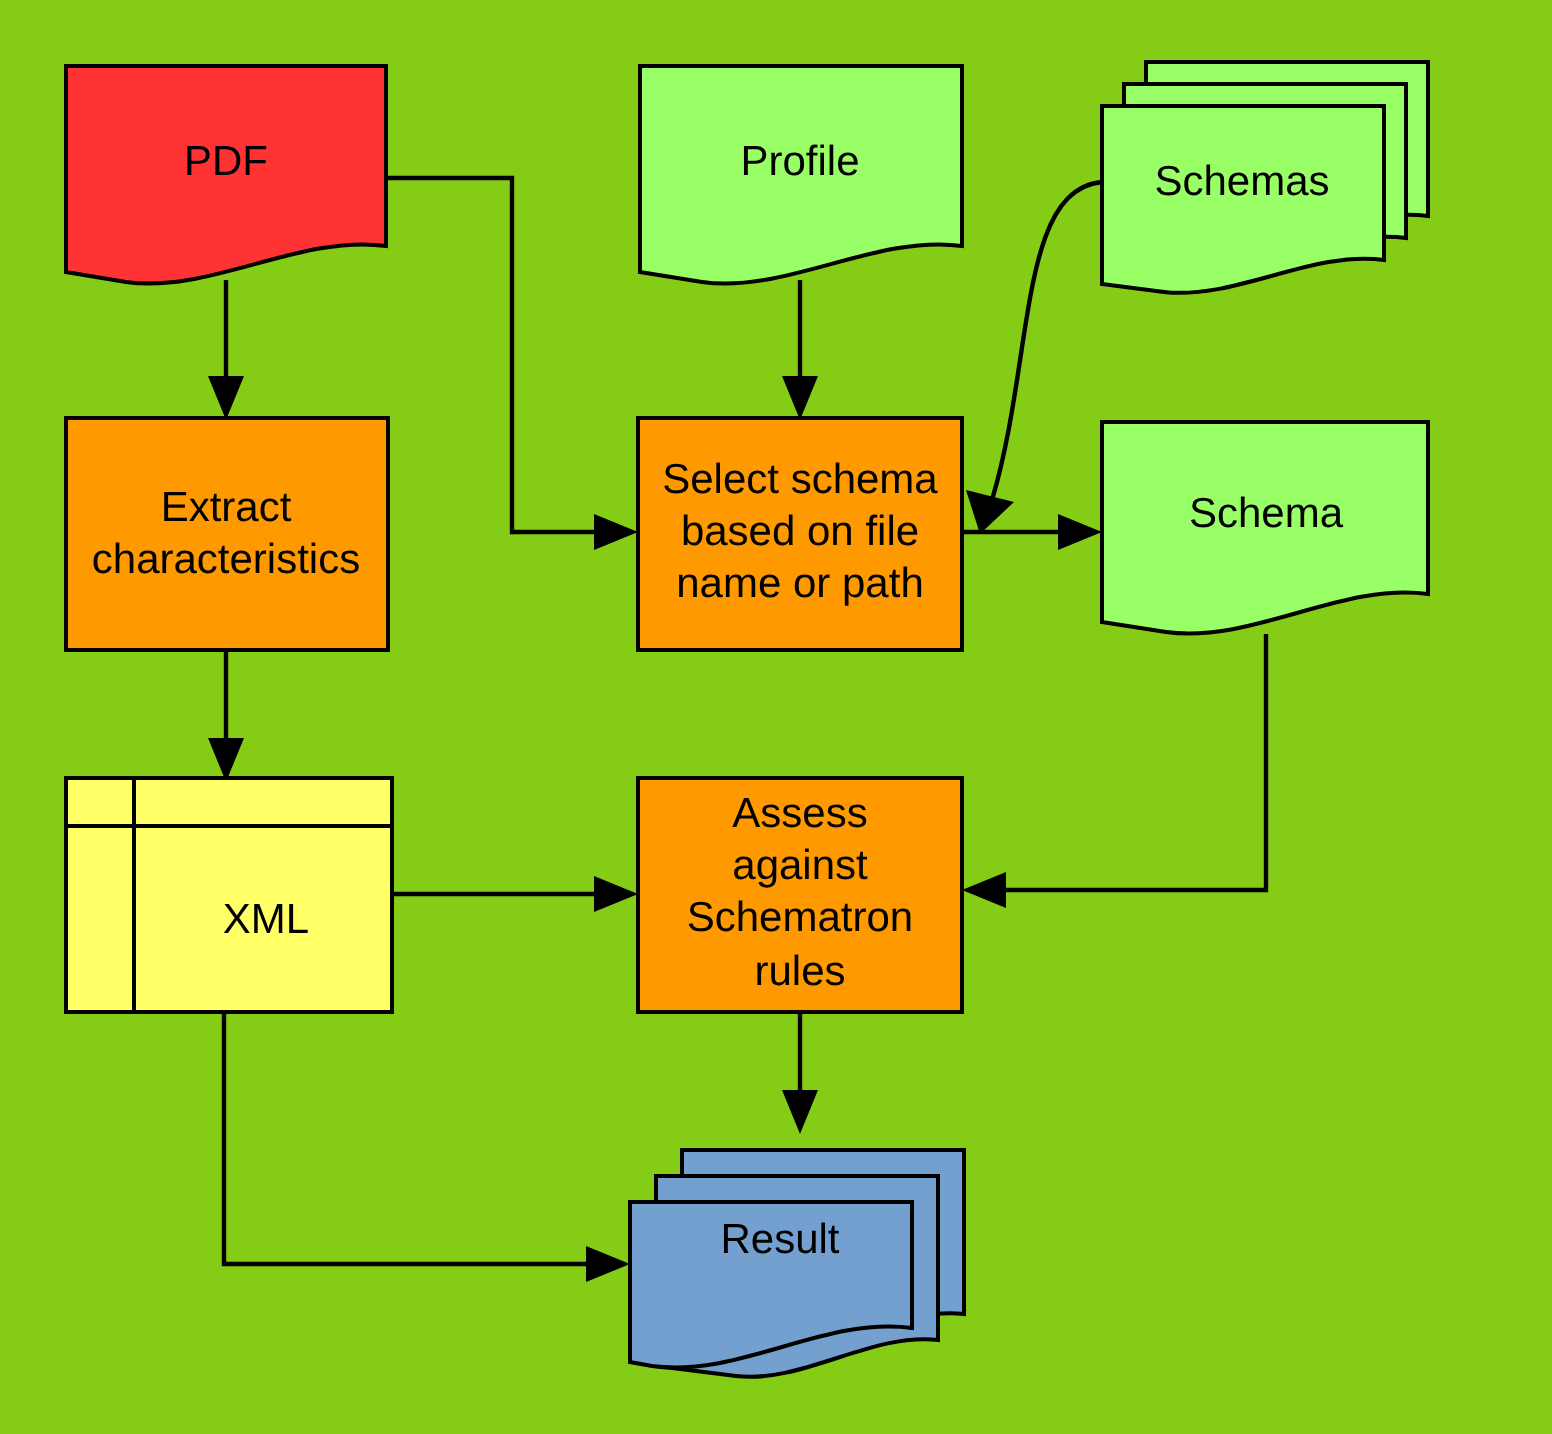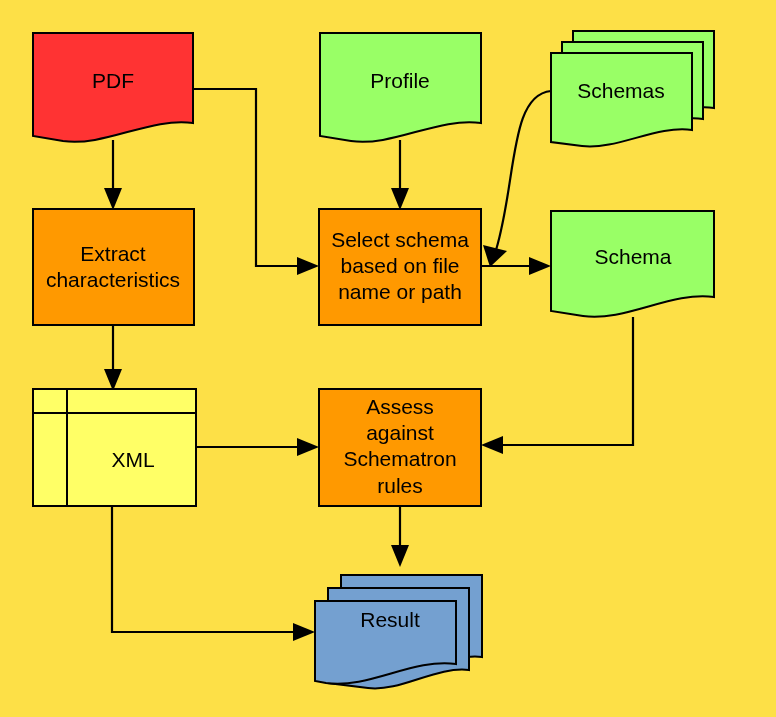--- a/index.html
+++ b/index.html
@@ -8,21 +8,21 @@
     padding: 0;
     background: #ffffff;
   }
   body {
     font-family: "Liberation Sans", sans-serif;
   }
   #diagram-root {
     position: relative;
     width: 776px;
     height: 717px;
-    background: #fde047;
+    background: #84cc16;
     overflow: hidden;
   }
   #diagram-svg {
     position: absolute;
     top: 0;
     left: 0;
     width: 776px;
     height: 717px;
     display: block;
   }

